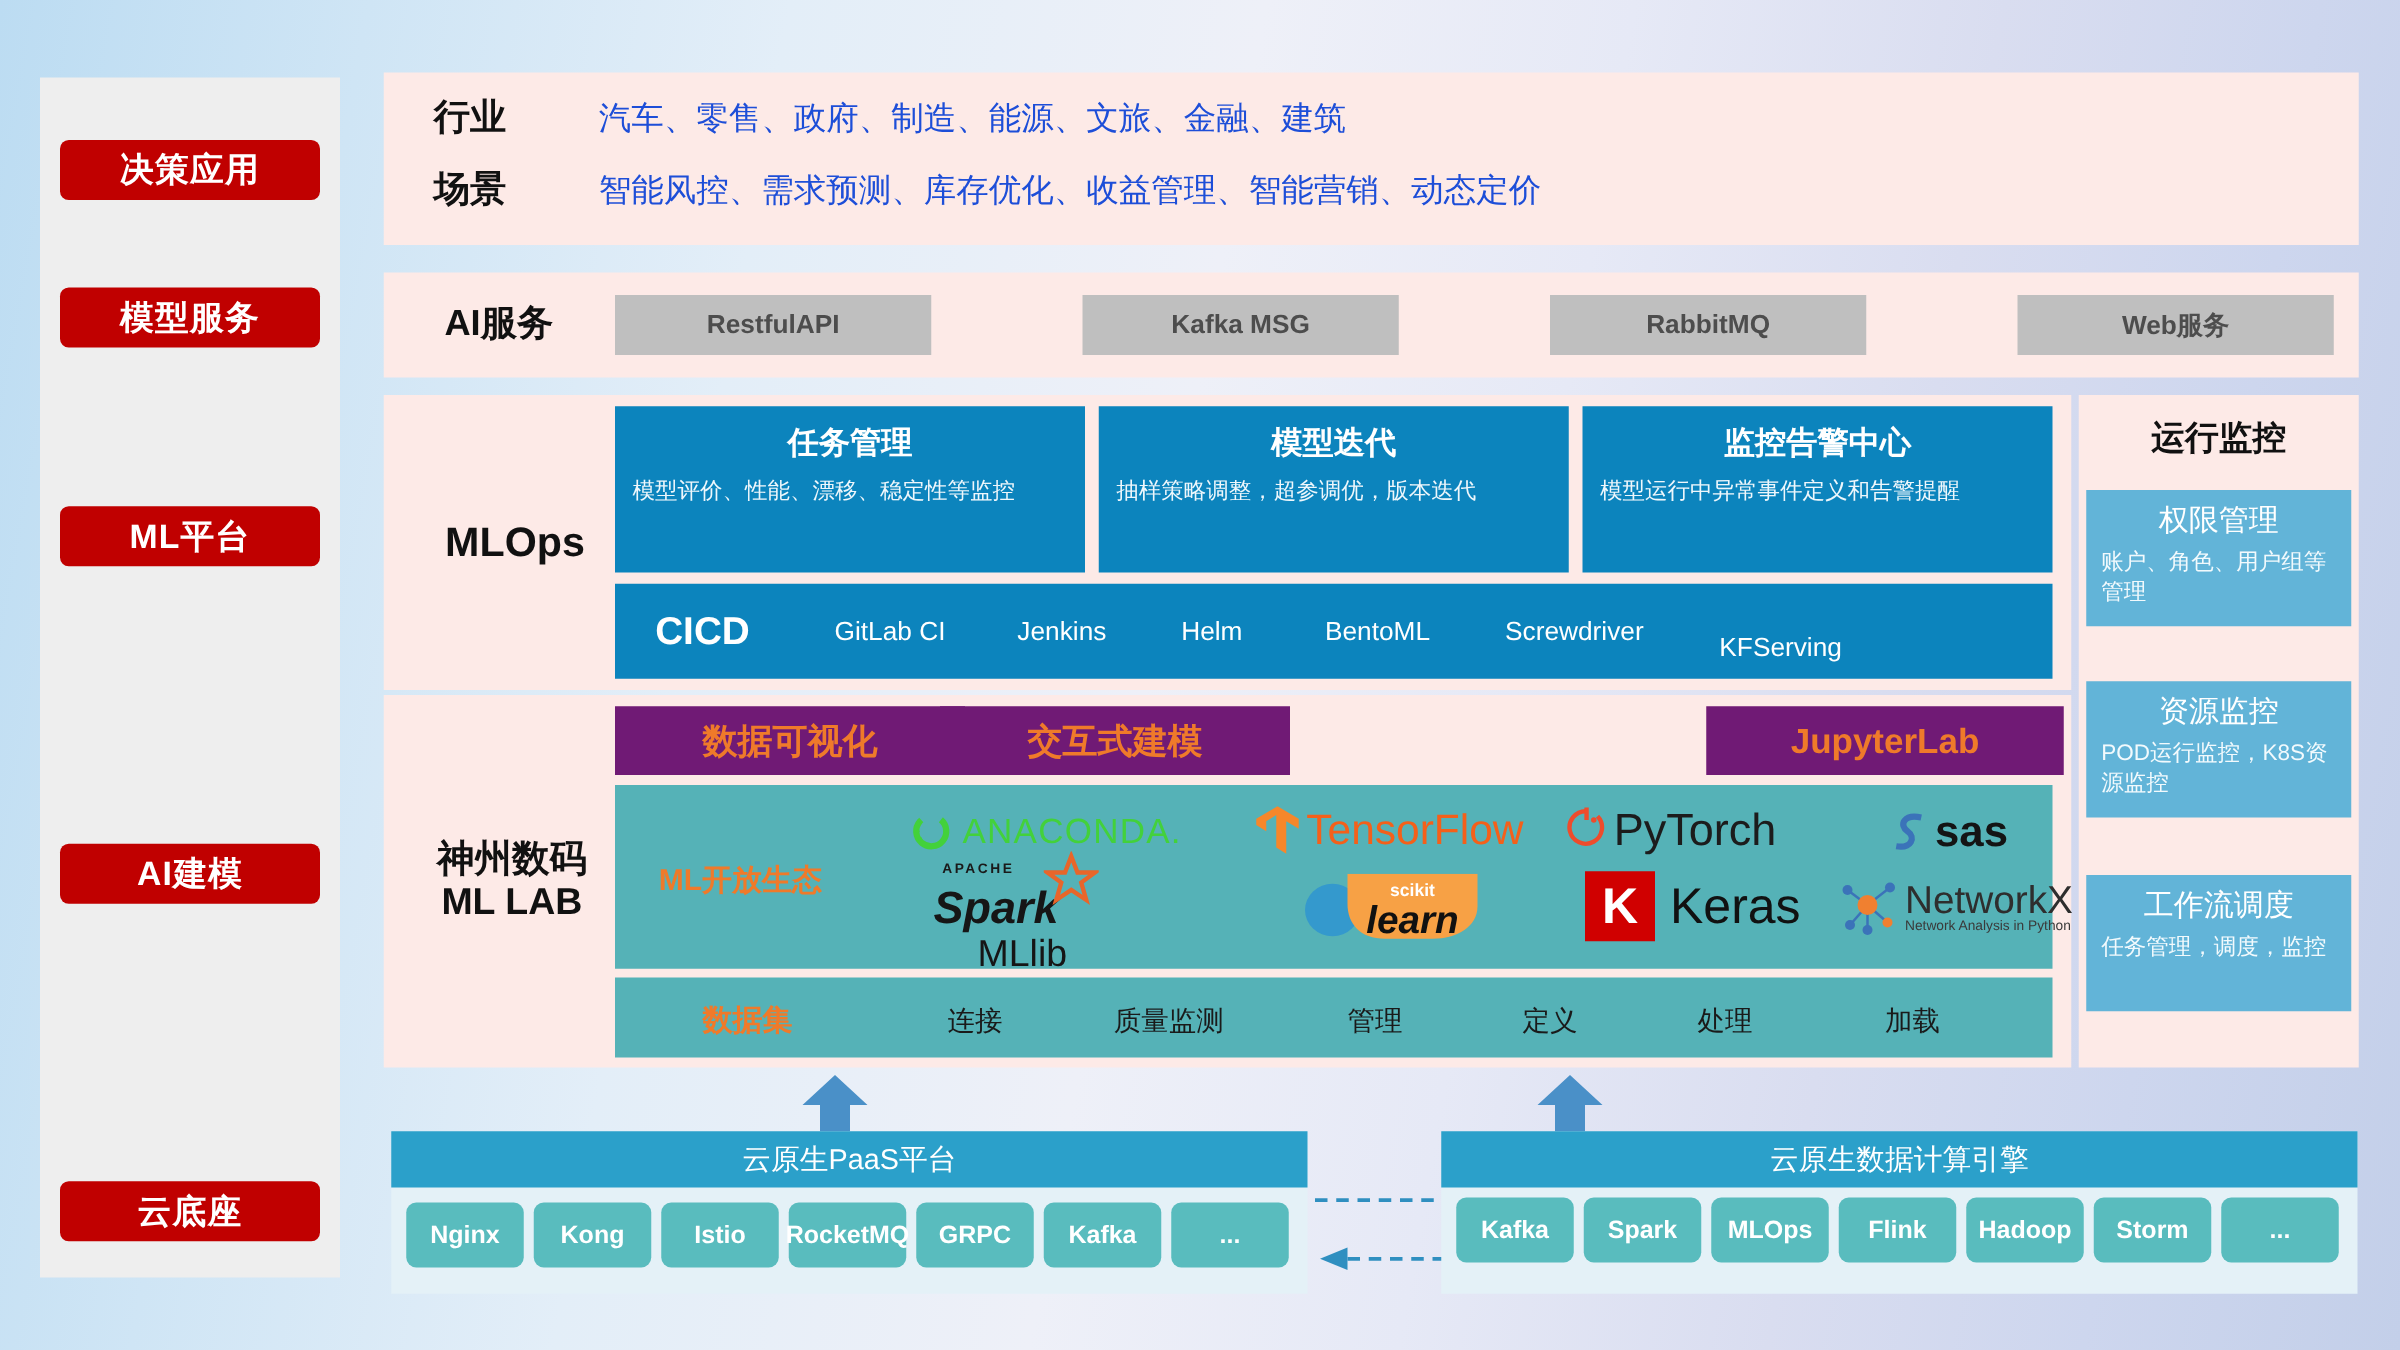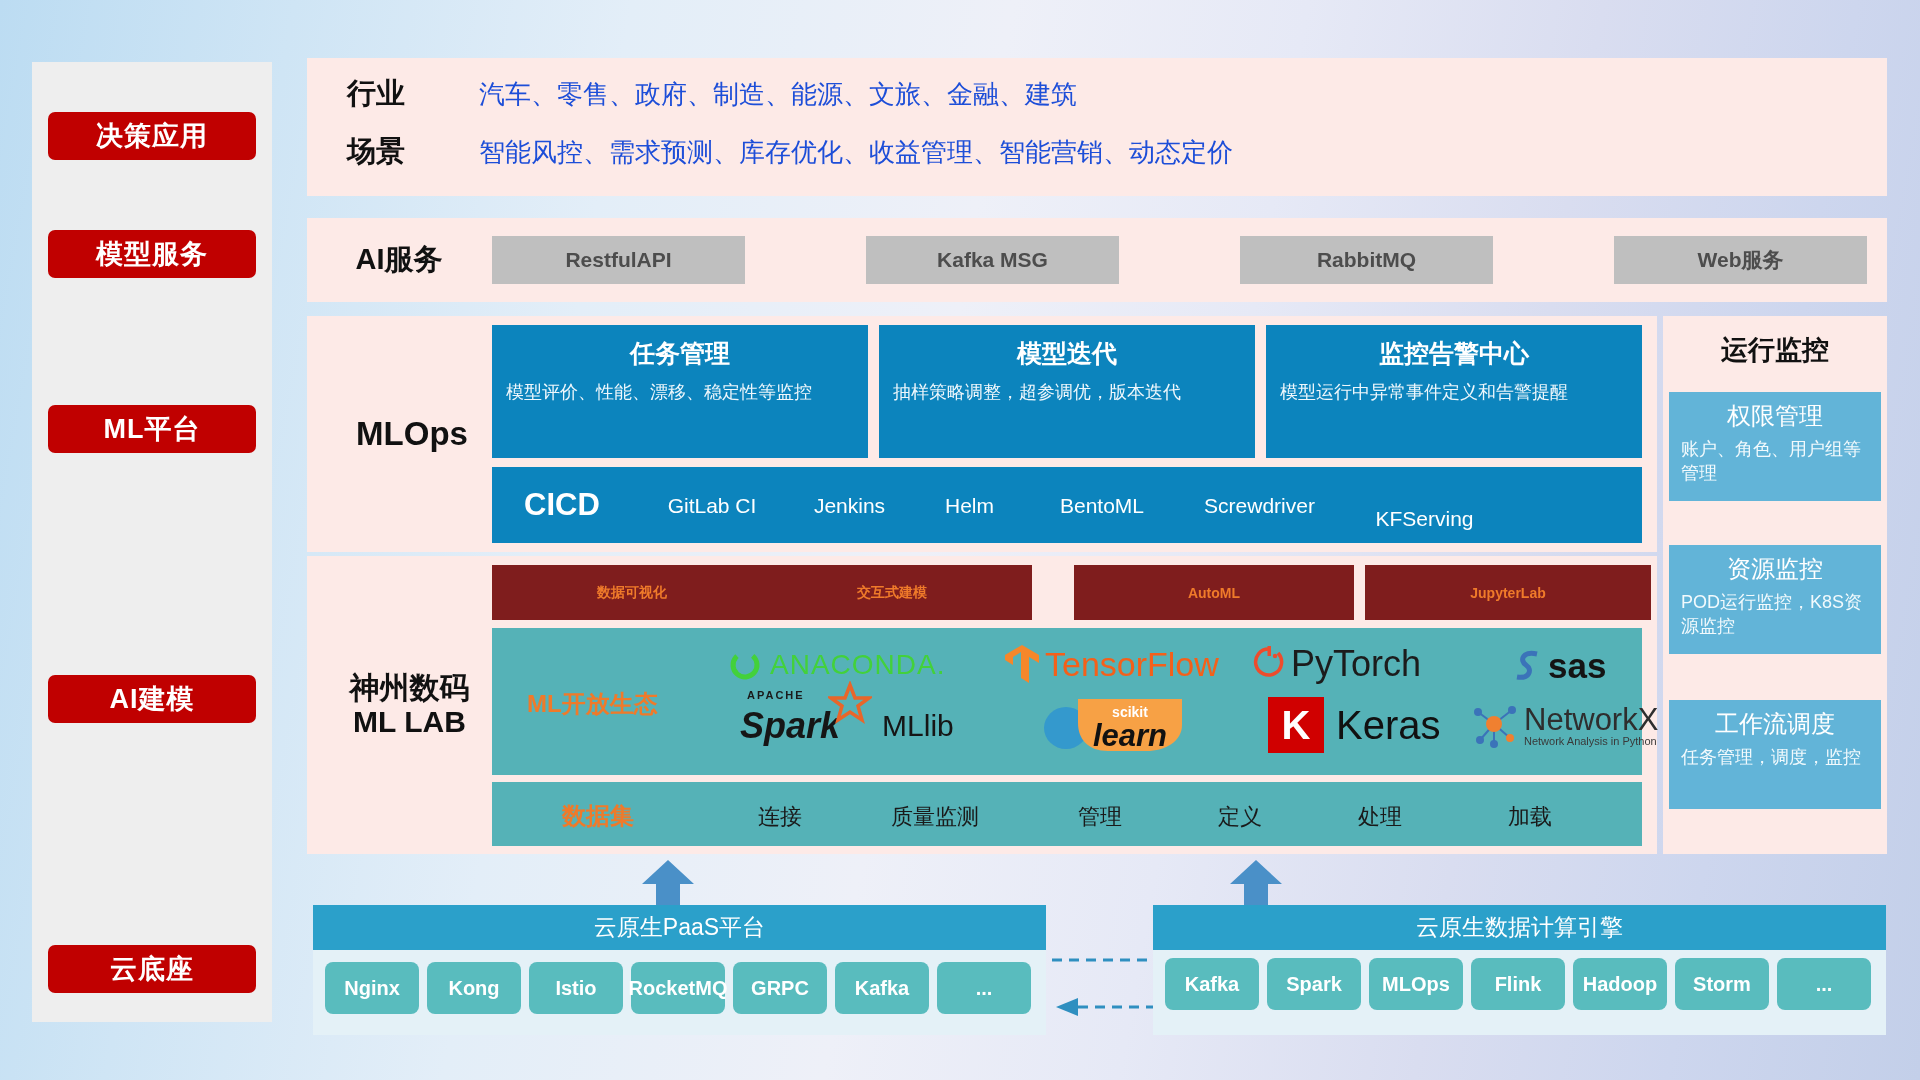--- a/index.html
+++ b/index.html
@@ -59,22 +59,22 @@
     position: absolute; background: #0c84bd; display: flex; align-items: center;
   }
   .cicd-title { color: #fff; font-size: 31px; font-weight: bold; text-align: center; }
   .cicd-item {
     color: #fff; font-size: 21px; text-align: center; line-height: 1.0;
     overflow: visible; white-space: normal; word-break: break-all;
   }
 
   
   .teal-chip {
-    position: absolute; background: #7f1d1d; display: flex; align-items: center;
-    justify-content: center; color: #ef7a2a; font-size: 14px; font-weight: bold;
+    position: absolute; background: #701a75; display: flex; align-items: center;
+    justify-content: center; color: #ef7a2a; font-size: 28px; font-weight: bold;
   }
   .teal-band { position: absolute; background: #55b2b7; }
   .teal-label {
     position: absolute; color: #ef7a2a; font-size: 24px; font-weight: bold;
   }
   .ds-item { position: absolute; color: #1a1a1a; font-size: 22px; text-align: center; }
 
   
   .mon-card {
     position: absolute; background: #62b4d8; color: #fff; padding: 8px 12px 10px;
@@ -183,23 +183,20 @@
       <span>ML LAB</span>
     </div>
   </div>
 
   <div class="teal-chip" style="left:492px; top:565px; width:280px; height:55px;">
     <span>数据可视化</span>
   </div>
   <div class="teal-chip" style="left:752px; top:565px; width:280px; height:55px;">
     <span>交互式建模</span>
   </div>
-  <div class="teal-chip" style="left:1074px; top:565px; width:280px; height:55px;">
-    <span>AutoML</span>
-  </div>
   <div class="teal-chip" style="left:1365px; top:565px; width:286px; height:55px;">
     <span>JupyterLab</span>
   </div>
 
   <div class="teal-band" style="left:492px; top:628px; width:1150px; height:147px;"></div>
   <div class="teal-label" style="left:527px; top:688px; width:200px;">ML开放生态</div>
 
   <div class="logo" style="left:728px; top:648px;">
     <svg width="34" height="34" viewBox="0 0 34 34">
       <circle cx="17" cy="17" r="12" fill="none" stroke="#43d13b" stroke-width="5" stroke-dasharray="58 20" transform="rotate(-50 17 17)"></circle>
@@ -226,21 +223,21 @@
     <span class="lg-text" style="font-size:36px; color:#1c1c1c; margin-left:6px;">PyTorch</span>
   </div>
 
   <div class="logo" style="left:1513px; top:646px;">
     <svg width="34" height="36" viewBox="0 0 34 36">
       <path d="M24 6 C10 3 6 12 13 17 C20 22 16 31 4 29" fill="none" stroke="#3b73b9" stroke-width="5"></path>
     </svg>
     <span class="lg-text" style="font-size:35px; font-weight:bold; color:#141414; margin-left:1px;">sas</span>
   </div>
 
-  <div class="logo" style="left:740px; top:705px;">
+  <div class="logo" style="left:740px; top:705px;flex-direction:column;">
     <span style="position:relative; display:inline-block;">
       <span style="position:absolute; left:7px; top:-16px; font-size:11px; font-weight:bold; color:#1a1a1a; letter-spacing:2px;">APACHE</span>
       <span class="lg-text" style="font-size:36px; font-weight:bold; font-style:italic; color:#161616;">Spark</span>
       <svg width="44" height="44" viewBox="0 0 44 44" style="position:absolute; left:88px; top:-24px;">
         <polygon points="22,4 27,17 41,17 30,25 34,39 22,31 10,39 14,25 3,17 17,17" fill="none" stroke="#e8662a" stroke-width="3.5"></polygon>
       </svg>
     </span>
     <span class="lg-text" style="font-size:30px; color:#161616; margin-left:42px;">MLlib</span>
   </div>
 

